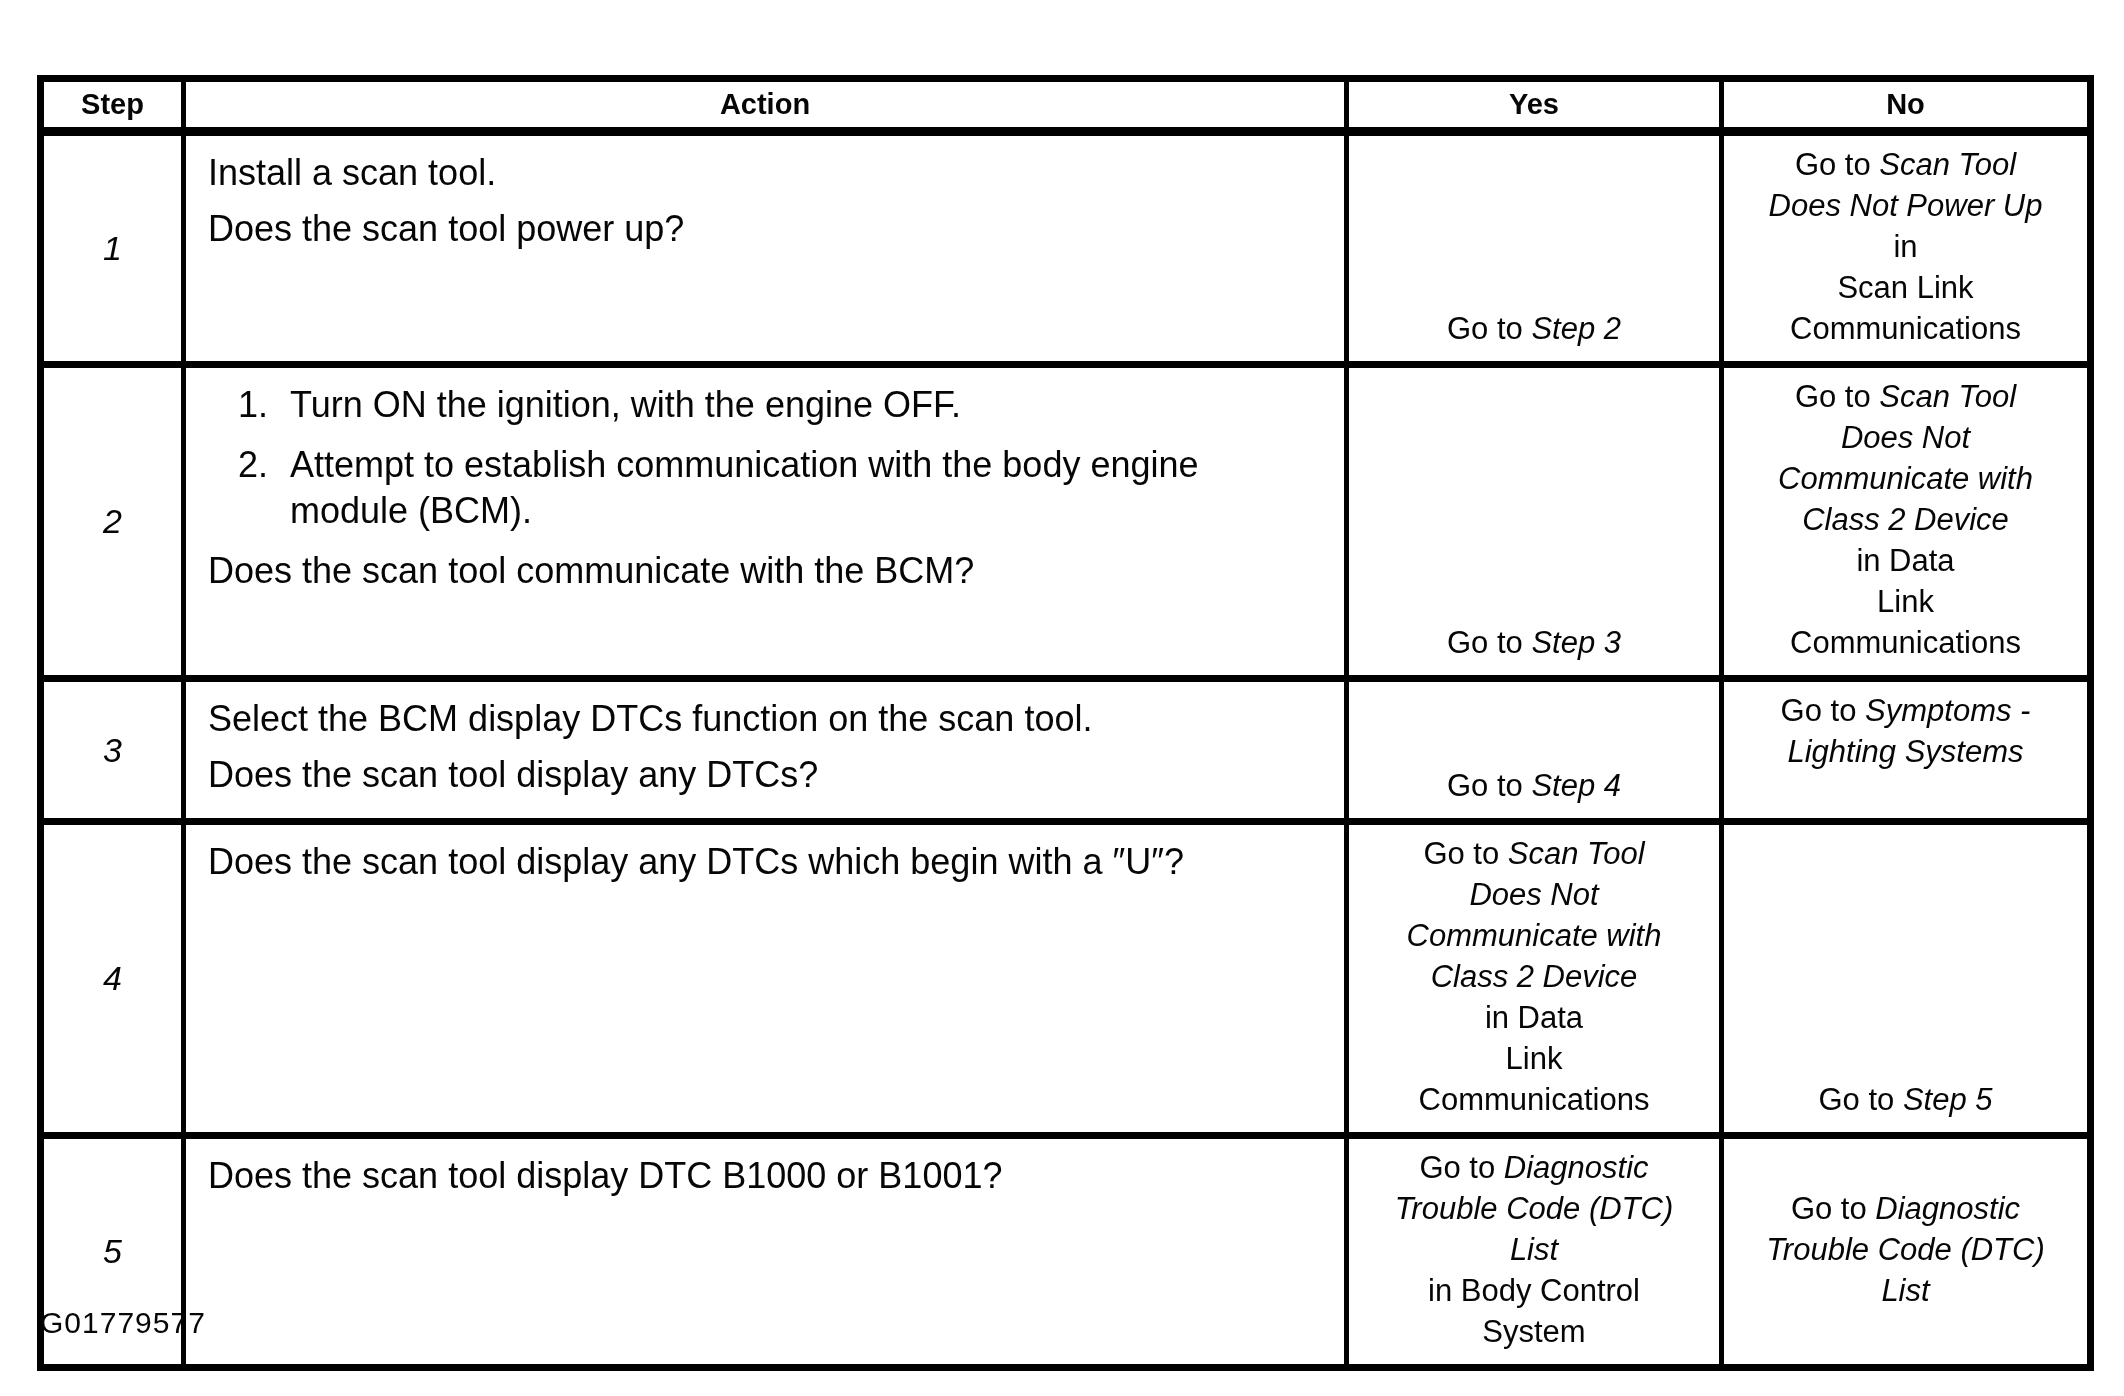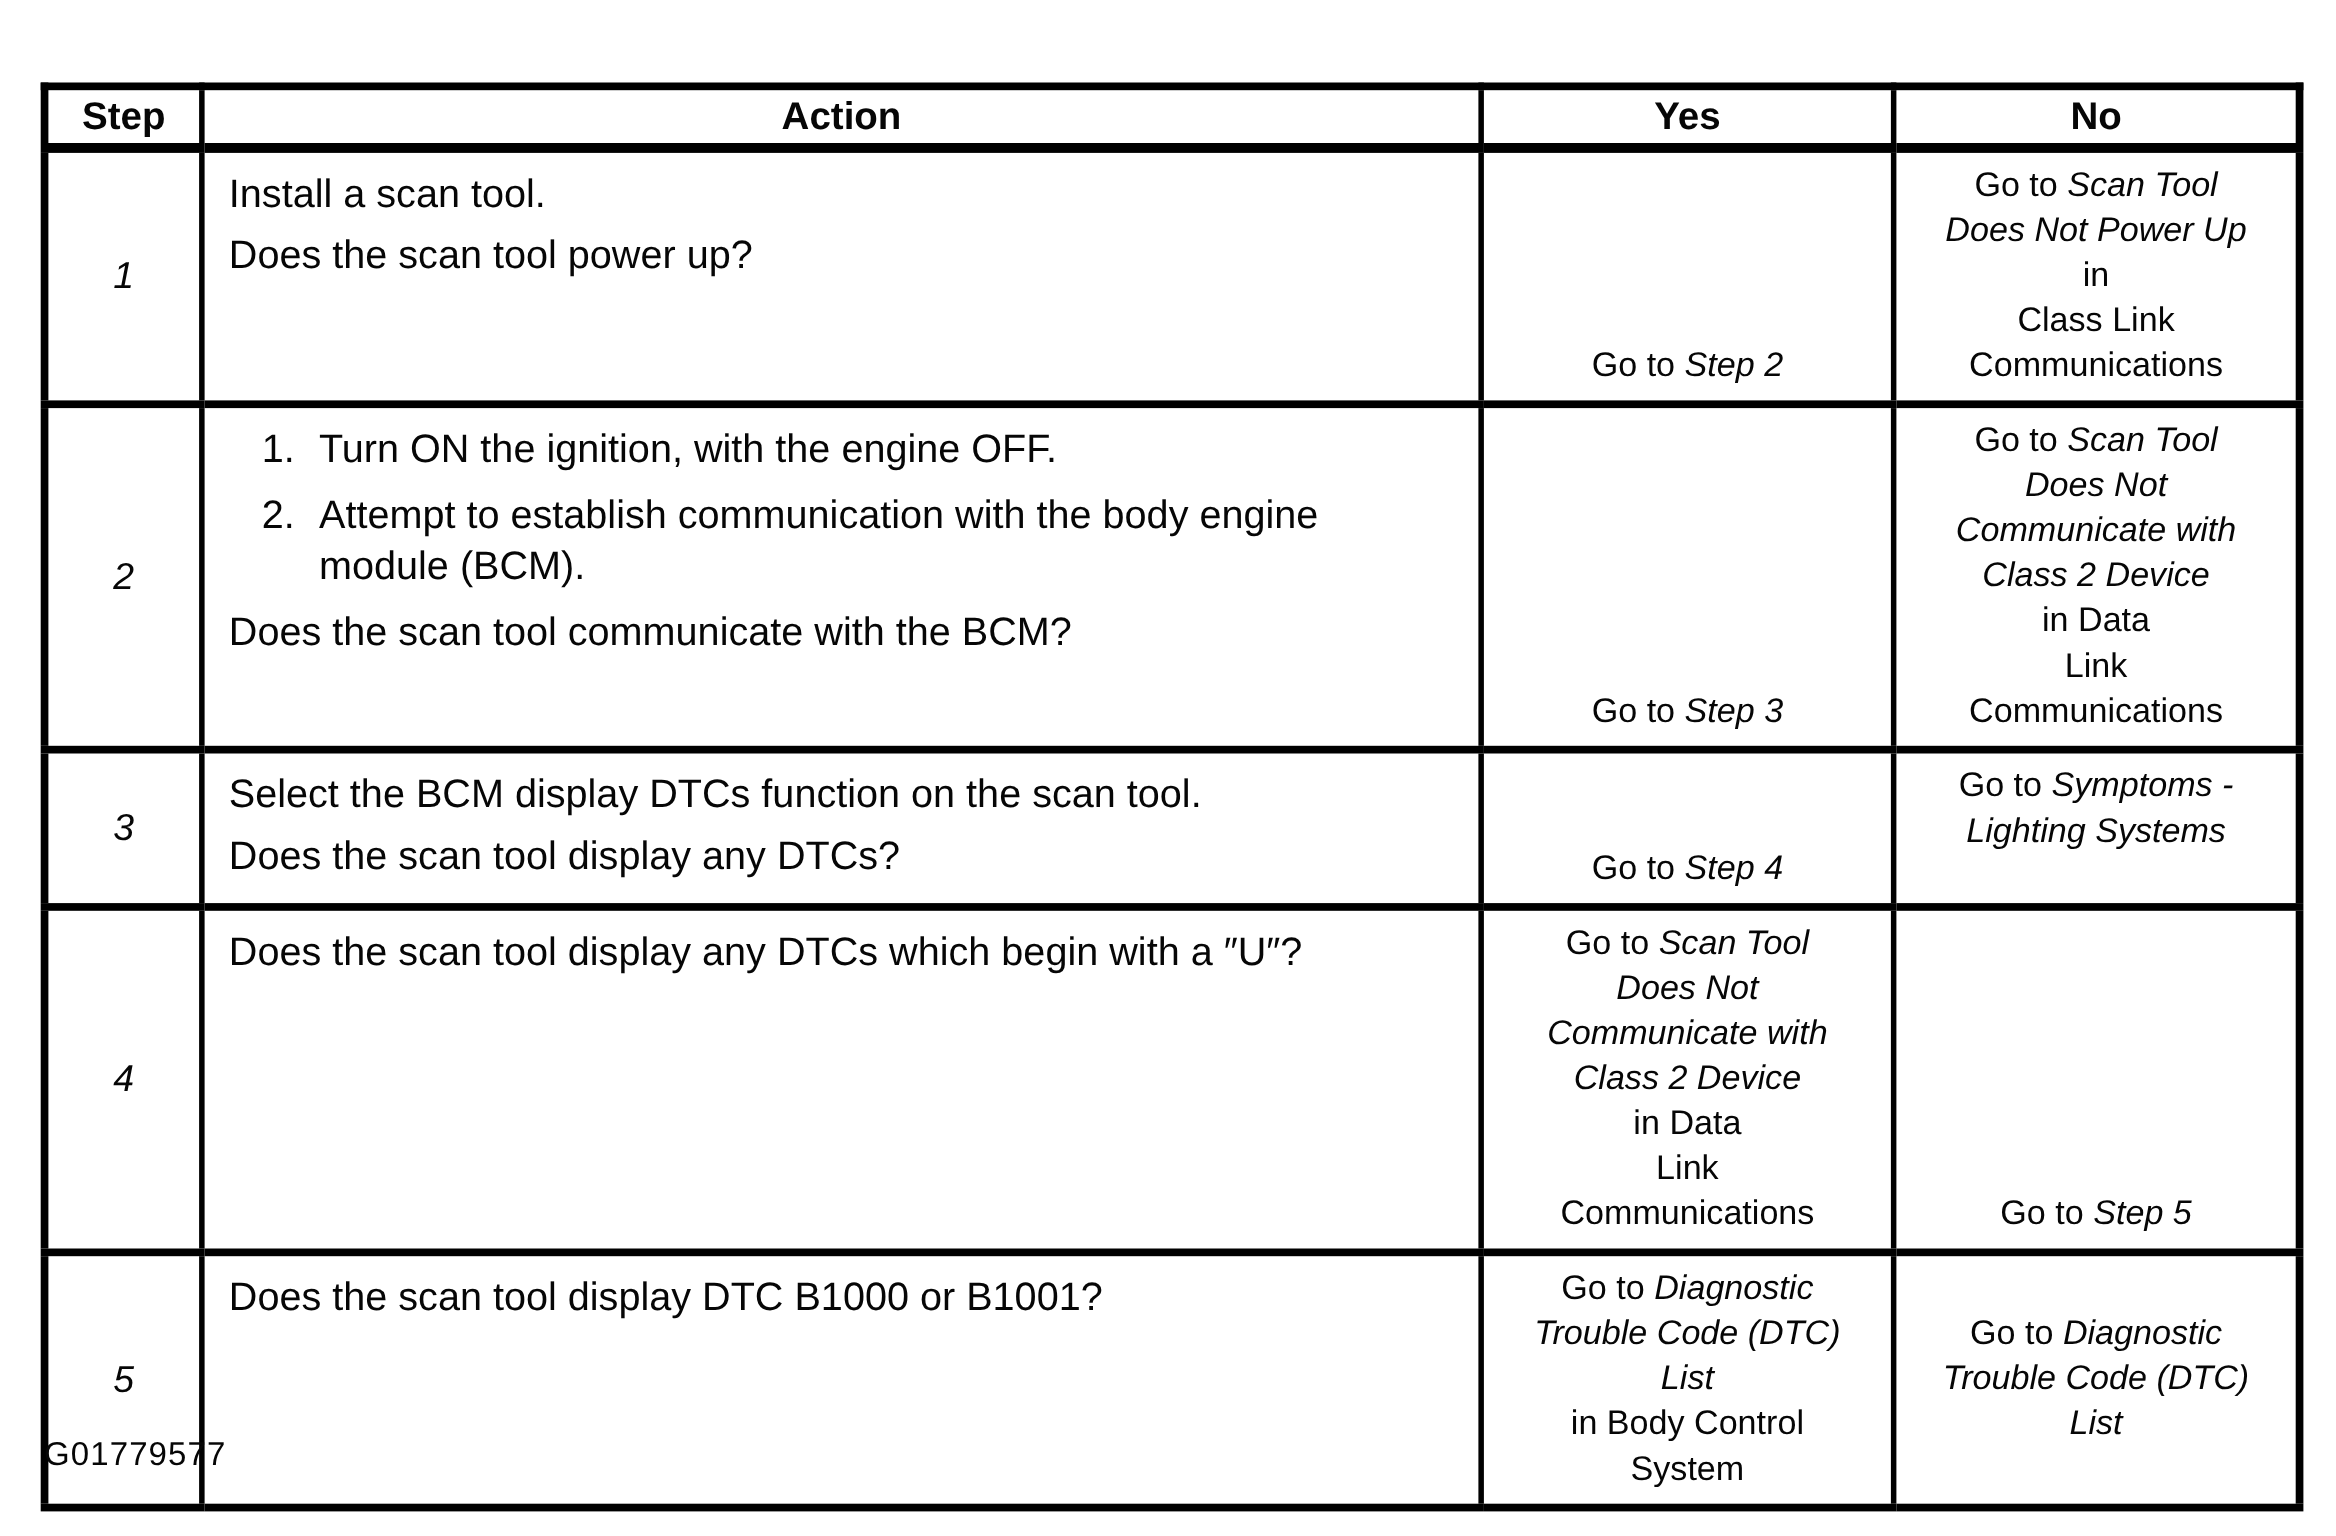--- a/index.html
+++ b/index.html
@@ -18,21 +18,21 @@
     border:7px solid #000;
   }
   col.c-step{width:143px;}
   col.c-action{width:1163px;}
   col.c-yes{width:375px;}
   col.c-no{width:369px;}
 
   th,td{border:5px solid #000;}
   thead th{
     border-bottom-width:9px;
-    font-size:35px;font-weight:bold;
+    font-size:29px;font-weight:bold;
     text-align:center;vertical-align:middle;
     padding:4px 6px;
     background:#fff;
   }
   tbody td{border-bottom-width:7px;background:#fff;}
 
   tr.hr{height:53px;}
   tr.r1{height:214px;}
   tr.r2{height:293px;}
   tr.r3{height:137px;}
@@ -97,21 +97,21 @@
             <div class="line"><span>Install a scan tool.</span></div>
             <div class="line"><span>Does the scan tool power up?</span></div>
           </td>
         <td class="yn v-bottom">
             <div class="line"><span>Go to </span><i>Step 2</i></div>
           </td>
         <td class="yn v-top">
             <div class="line"><span>Go to </span><i>Scan Tool</i></div>
             <div class="line"><i>Does Not Power Up</i></div>
             <div class="line"><span>in</span></div>
-            <div class="line"><span>Class Link</span></div>
+            <div class="line"><span>Scan Link</span></div>
             <div class="line"><span>Communications</span></div>
           </td>
       </tr>
       <tr class="r2">
         <td class="step">2</td>
         <td class="action v-top">
             <div class="line li">
               <span class="num">1.</span>
               <span class="litxt"><span>Turn ON the ignition, with the engine OFF.</span></span>
             </div>

